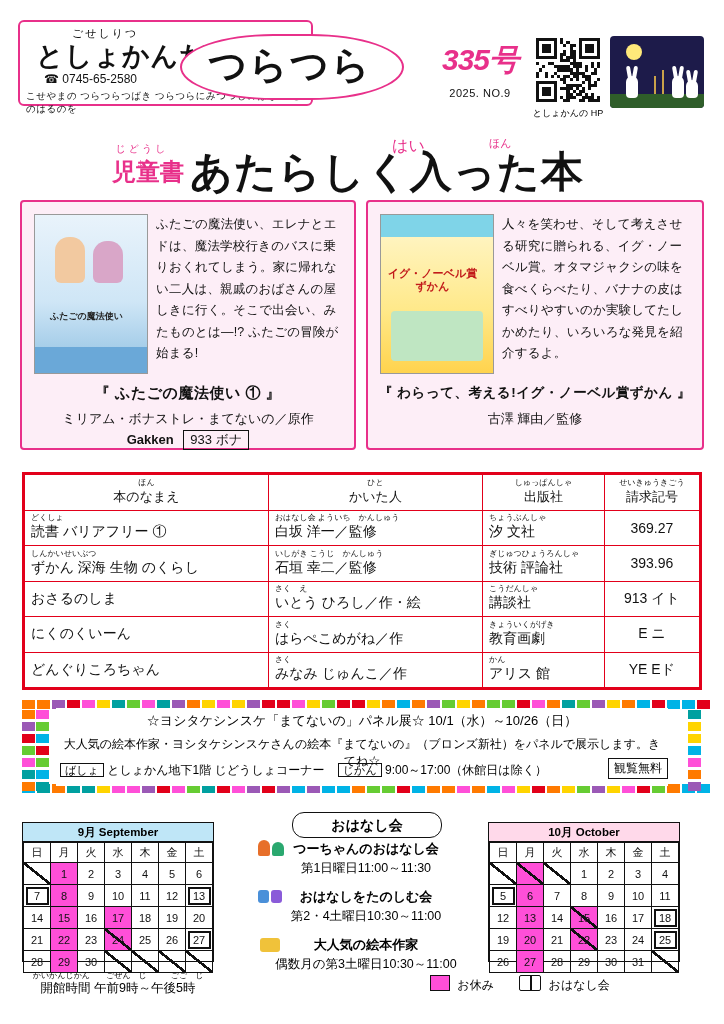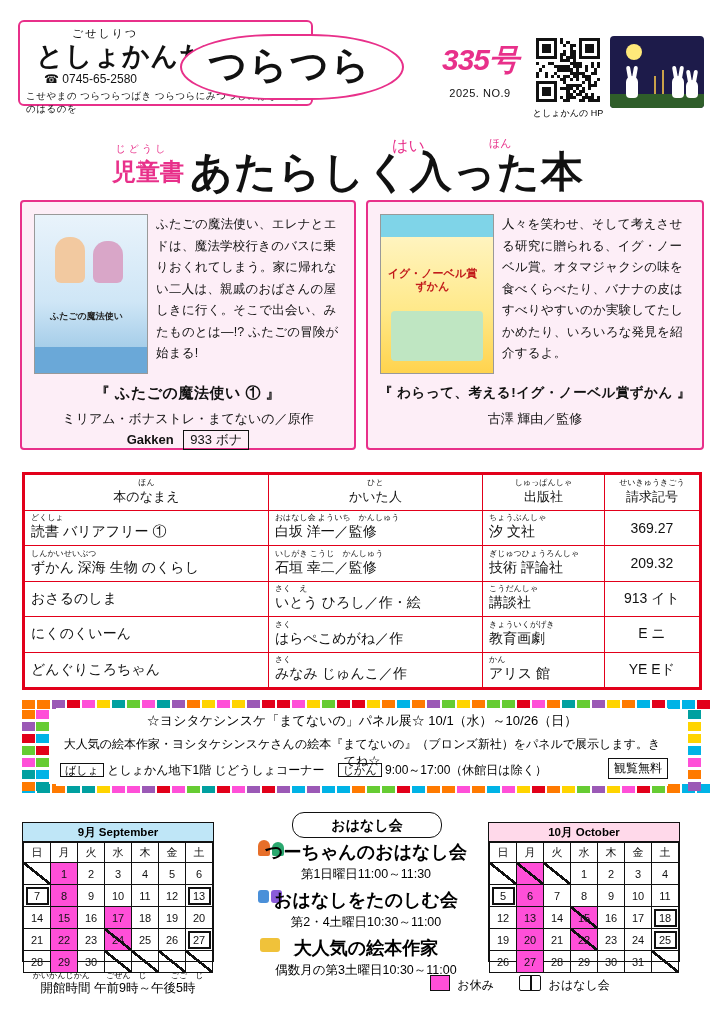--- a/index.html
+++ b/index.html
@@ -196,21 +196,21 @@
   
   .story{
     position:absolute;left:240px;top:812px;width:252px;height:170px;
   }
   .story-title{
     position:absolute;left:52px;top:0px;width:148px;height:24px;
     border:1.5px solid #111;border-radius:12px;background:#fff;
     text-align:center;line-height:24px;font-size:14px;font-weight:bold;
   }
   .story-row{position:absolute;left:0;width:252px;}
-  .story-row .nm{font-size:18px;font-weight:bold;text-align:center;display:block;}
+  .story-row .nm{font-size:13px;font-weight:bold;text-align:center;display:block;}
   .story-row .tm{font-size:12.5px;text-align:center;display:block;margin-top:2px;}
   .ic{position:absolute;left:18px;width:26px;height:20px;}
 
   .legend{
     position:absolute;left:430px;top:975px;width:274px;height:24px;font-size:12px;
   }
   .legend .swatch{
     display:inline-block;width:18px;height:14px;background:#ff4fd8;border:1px solid #111;
     vertical-align:-2px;margin-right:4px;
   }
@@ -562,21 +562,21 @@
           <span>ずかん 深海 生物 のくらし</span>
         </td>
         <td class="c2">
           <span class="ruby">いしがき こうじ　かんしゅう</span>
           <span>石垣 幸二／監修</span>
         </td>
         <td class="c3">
           <span class="ruby">ぎじゅつひょうろんしゃ</span>
           <span>技術 評論社</span>
         </td>
-        <td class="c4">209.32</td>
+        <td class="c4">393.96</td>
       </tr>
       <tr>
         <td class="c1">おさるのしま</td>
         <td class="c2">
           <span class="ruby">さく　え</span>
           <span>いとう ひろし／作・絵</span>
         </td>
         <td class="c3">
           <span class="ruby">こうだんしゃ</span>
           <span>講談社</span>

